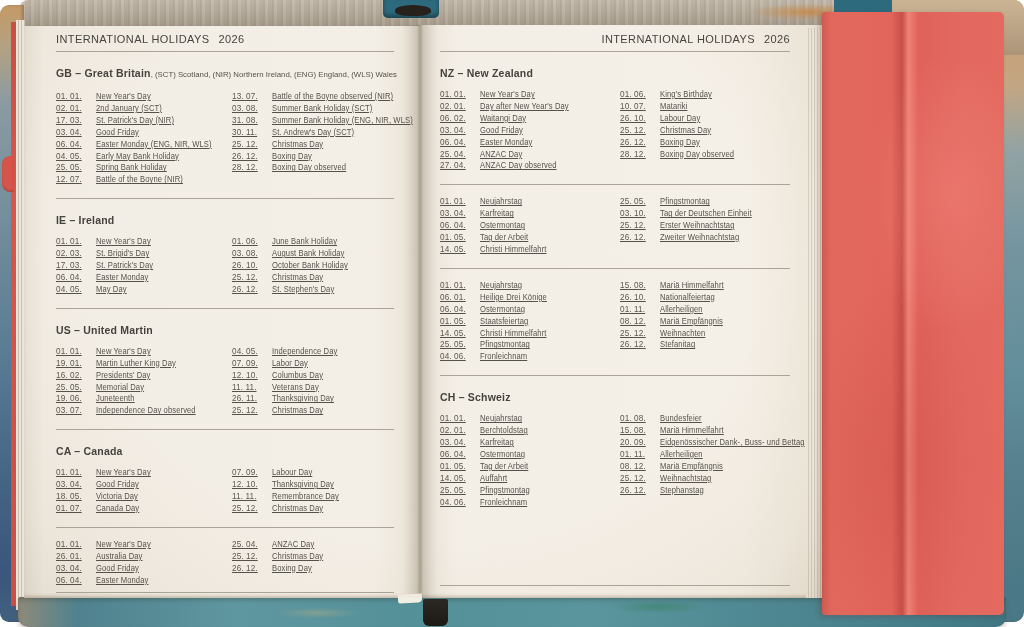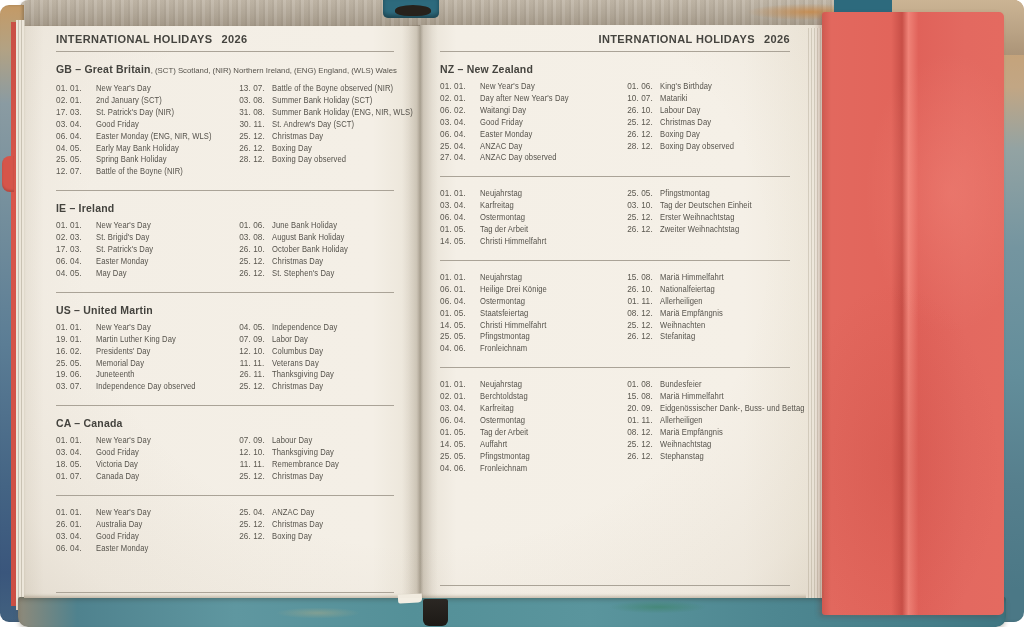--- a/index.html
+++ b/index.html
@@ -63,31 +63,31 @@
     border-radius:0 0 4px 2px;transform:rotate(-3deg);}
   .ribbon{position:absolute;left:423px;top:599px;width:25px;height:27px;z-index:5;
     background:linear-gradient(180deg,#2b2723,#1d1a16);border-radius:2px 2px 6px 6px;}
   .spread-vignette{position:absolute;left:24px;top:25px;width:800px;height:573px;z-index:5;pointer-events:none;
     background:radial-gradient(ellipse at 50% 40%, rgba(0,0,0,0) 60%, rgba(140,115,80,0.07) 88%, rgba(120,95,60,0.12) 100%);}
 
   
   .page-content{position:absolute;display:flex;flex-direction:column;z-index:6;color:#55524b;}
   .page-content.left{left:56px;top:33px;width:338px;height:560px;}
   .page-content.right{left:440px;top:33px;width:350px;height:553px;}
-  .page-header{display:flex;gap:9px;font-weight:bold;font-size:11px;line-height:12px;letter-spacing:0.4px;color:#45443f;}
+  .page-header{display:flex;gap:9px;font-weight:normal;font-size:11px;line-height:12px;letter-spacing:0.4px;color:#45443f;}
   .page-content.right .page-header{justify-content:flex-end;}
   .rule{border-top:1px solid #aaa397;height:0;}
   .header-rule{margin-top:6px;}
   .bottom-rule{margin-top:auto;}
   .section{margin-top:11px;}
-  .sec-title{font-size:10.5px;line-height:12px;font-weight:bold;color:#44433e;letter-spacing:0.2px;white-space:nowrap;}
+  .sec-title{font-size:10.5px;line-height:20px;font-weight:bold;color:#44433e;letter-spacing:0.2px;white-space:nowrap;}
   .sec-sub{font-size:7.8px;font-weight:normal;color:#55524b;letter-spacing:0;}
   .cols{display:flex;margin-top:6px;}
-  .col{width:176px;flex:none;}
-  .col + .col{flex:1;text-align:center;}
+  .col{width:176px;flex:none;text-decoration:underline;}
+  .col + .col{flex:1;}
   .page-content.right .col{width:180px;}
   .row{display:flex;font-size:8.2px;line-height:11.9px;letter-spacing:0.1px;white-space:nowrap;}
   .date{flex:none;width:40px;color:#5a574f;}
   .hname{display:inline-block;transform:scaleX(0.93);transform-origin:0 50%;}
   .sec-rule{margin-top:12px;}
 </style>
 </head>
 <body>
 
 <div class="scene">
@@ -552,20 +552,21 @@
               </div>
               <div class="row">
                 <span class="date">26. 12.</span>
                 <span class="hname">Stefanitag</span>
               </div>
             </div>
           </div>
           <div class="rule sec-rule"></div>
         </div>
         <div class="section">
+          <div class="sec-title"><span>CH – Schweiz</span></div>
           <div class="cols">
             <div class="col">
               <div class="row">
                 <span class="date">01. 01.</span>
                 <span class="hname">Neujahrstag</span>
               </div>
               <div class="row">
                 <span class="date">02. 01.</span>
                 <span class="hname">Berchtoldstag</span>
               </div>

